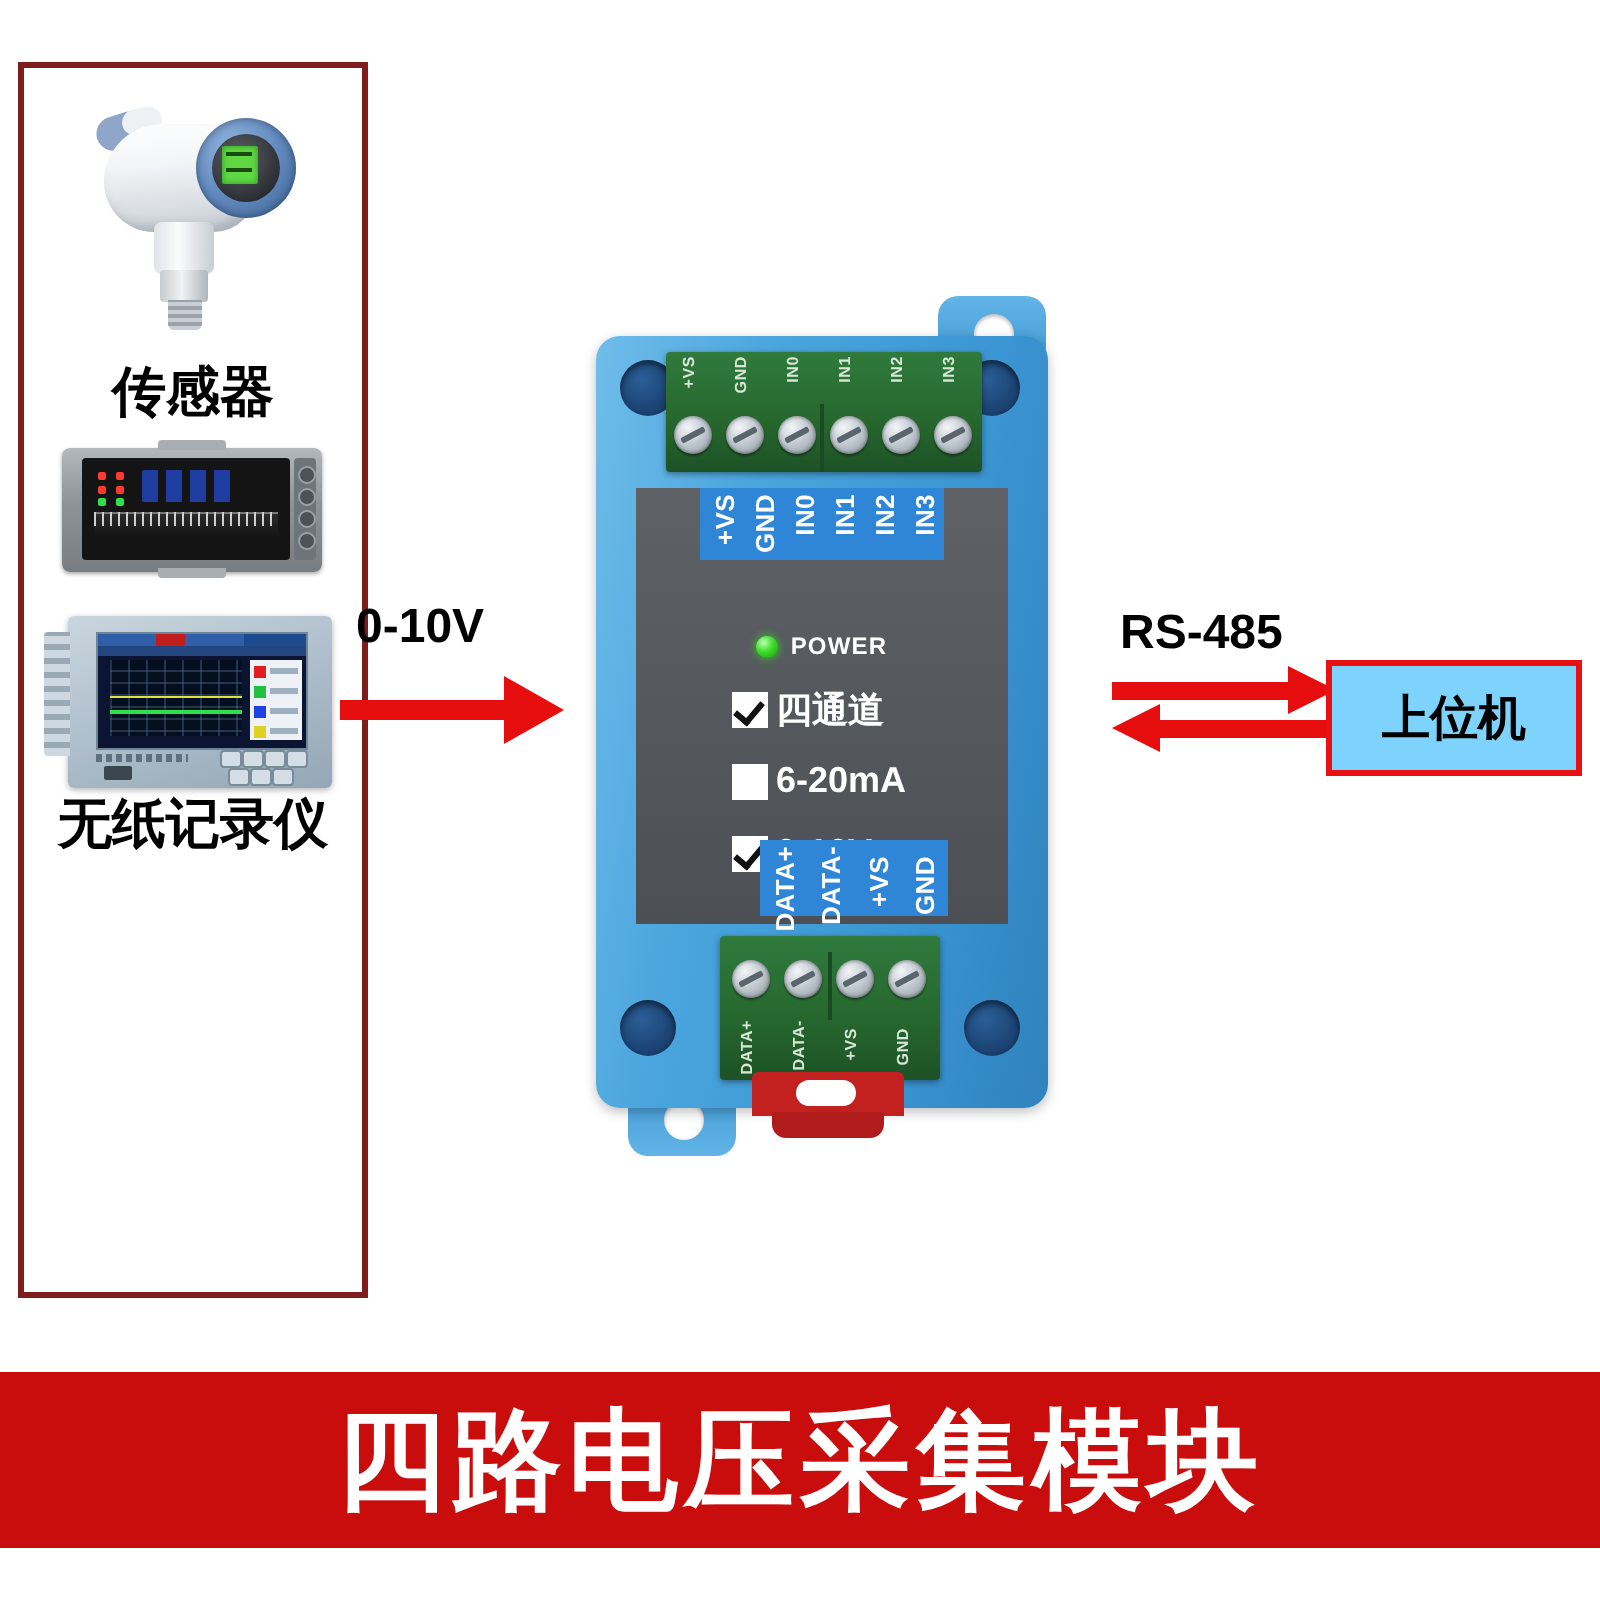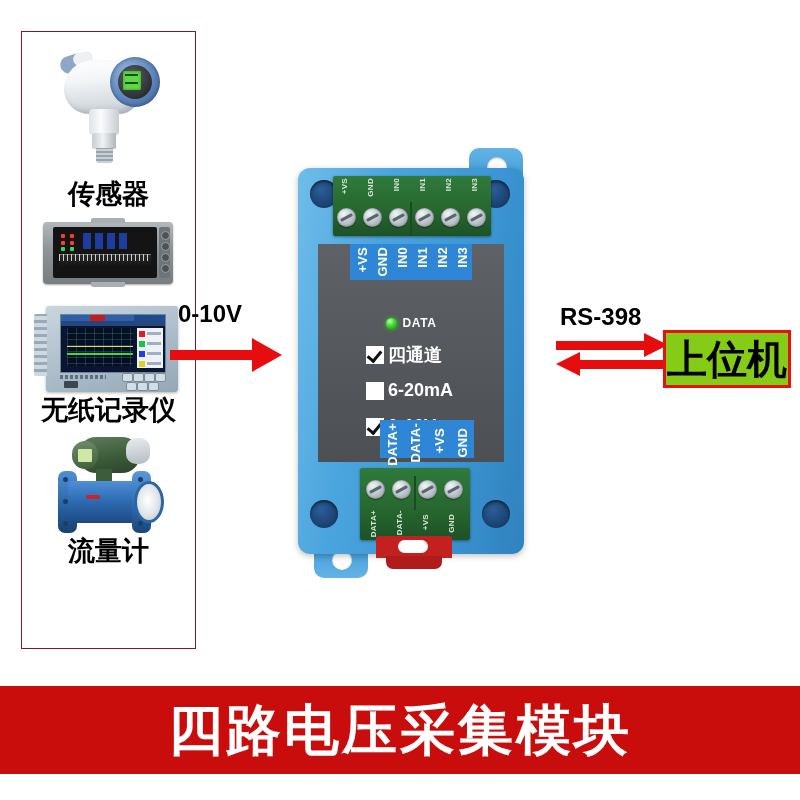--- a/index.html
+++ b/index.html
@@ -6,21 +6,21 @@
   body{
     width:800px;height:800px;overflow:hidden;background:#ffffff;
     font-family:"Liberation Sans","DejaVu Sans",sans-serif;
     position:relative;
   }
   .stage{position:relative;width:800px;height:800px;}
 
   
   #left-panel{
     position:absolute;left:9px;top:31px;width:175px;height:618px;
-    border:1px solid #7f1d1d;background:#fff;box-sizing:border-box;margin-left:12px;
+    border:3px solid #7f1d1d;background:#fff;box-sizing:border-box;
   }
   .prod{position:relative;width:100%;}
   .prod-label{
     text-align:center;font-size:27px;font-weight:700;color:#000;
     line-height:1.05;letter-spacing:0px;
   }
   .prod-img{position:relative;margin:0 auto;}
 
   
   .sensor{width:130px;height:142px;}
@@ -131,23 +131,23 @@
   #arrow-bi .shaft-t{position:absolute;left:0;top:5px;width:98px;height:9px;background:#e50d0d;}
   #arrow-bi .head-t{position:absolute;left:88px;top:-3px;width:0;height:0;
     border-top:12px solid transparent;border-bottom:12px solid transparent;border-left:24px solid #e50d0d;}
   #arrow-bi .shaft-b{position:absolute;left:14px;top:24px;width:98px;height:9px;background:#e50d0d;}
   #arrow-bi .head-b{position:absolute;left:0px;top:16px;width:0;height:0;
     border-top:12px solid transparent;border-bottom:12px solid transparent;border-right:24px solid #e50d0d;}
 
   
   #host-box{
     position:absolute;left:663px;top:330px;width:128px;height:58px;
-    border:3px solid #e81010;background:#84cc16;box-sizing:border-box;
+    border:3px solid #e81010;background:#7dd3fc;box-sizing:border-box;
     display:flex;align-items:center;justify-content:center;
-    font-size:40px;font-weight:700;color:#000;
+    font-size:24px;font-weight:700;color:#000;
   }
 
   
   #module{position:absolute;left:288px;top:148px;width:270px;height:430px;}
   .m-tabtop-ear{position:absolute;left:181px;top:0px;width:54px;height:36px;border-radius:10px 10px 6px 6px;
     background:linear-gradient(180deg,#62b4e6 0%,#3f98d4 100%);}
   .m-tabtop-hole{position:absolute;left:199px;top:9px;width:20px;height:20px;border-radius:50%;
     background:#ffffff;box-shadow:inset 0 1px 2px rgba(0,0,0,.3);}
   .m-tabbot-ear{position:absolute;left:26px;top:392px;width:54px;height:38px;border-radius:6px 6px 10px 10px;
     background:linear-gradient(180deg,#3f98d4 0%,#62b4e6 100%);}
@@ -291,40 +291,20 @@
           <div class="r-key" style="left:22px;top:0;"></div>
             <div class="r-key" style="left:33px;top:0;"></div>
           <div class="r-key" style="left:4px;top:9px;"></div>
             <div class="r-key" style="left:15px;top:9px;"></div>
           <div class="r-key" style="left:26px;top:9px;"></div>
         </div>
       </div>
       <div class="prod-label">无纸记录仪</div>
     </div>
 
-    <div class="prod" style="padding-top:4px;">
-      <div class="prod-img flow">
-        <div class="f-head"></div>
-          <div class="f-hcap"></div>
-          <div class="f-hlcd"></div>
-          <div class="f-hsil"></div>
-        <div class="f-stem"></div>
-        <div class="f-fl-l"></div>
-        <div class="f-pipe"></div>
-        <div class="f-red"></div>
-        <div class="f-fl-r"></div>
-        <div class="f-bore"></div>
-        <div class="f-bolt" style="left:29px;top:48px;"></div>
-        <div class="f-bolt" style="left:29px;top:70px;"></div>
-        <div class="f-bolt" style="left:29px;top:92px;"></div>
-        <div class="f-bolt" style="left:104px;top:48px;"></div>
-        <div class="f-bolt" style="left:104px;top:92px;"></div>
-      </div>
-      <div class="prod-label">流量计</div>
-    </div>
 
   </div>
 
 
   <div id="sig-left-label">0-10V</div>
   <div id="arrow-right">
     <div class="shaft"></div>
       <div class="head"></div>
   </div>
 
@@ -363,21 +343,21 @@
       <div class="pin-txt" style="left:25px;top:3px;">GND</div>
       <div class="pin-txt" style="left:45px;top:3px;">IN0</div>
       <div class="pin-txt" style="left:65px;top:3px;">IN1</div>
       <div class="pin-txt" style="left:85px;top:3px;">IN2</div>
       <div class="pin-txt" style="left:105px;top:3px;">IN3</div>
     </div>
 
 
     <div id="power-row">
       <div id="power-led"></div>
-      <div id="power-label">DATA</div>
+      <div id="power-label">POWER</div>
     </div>
 
     <div class="opt-row" id="opt-0">
       <span class="cbox checked"></span>
       <span>四通道</span>
     </div>
     <div class="opt-row" id="opt-1">
       <span class="cbox"></span>
       <span>6-20mA</span>
     </div>
@@ -405,21 +385,21 @@
       <div class="term-txt" style="left:87px;top:46px;">GND</div>
     </div>
 
     <div id="din-clip">
       <div class="body"></div>
         <div class="slot"></div>
         <div class="foot"></div>
     </div>
   </div>
 
-  <div id="sig-right-label">RS-398</div>
+  <div id="sig-right-label">RS-485</div>
   <div id="arrow-bi">
     <div class="shaft-t"></div>
       <div class="head-t"></div>
     <div class="shaft-b"></div>
       <div class="head-b"></div>
   </div>
 
   <div id="host-box">
     <span>上位机</span>
   </div>

